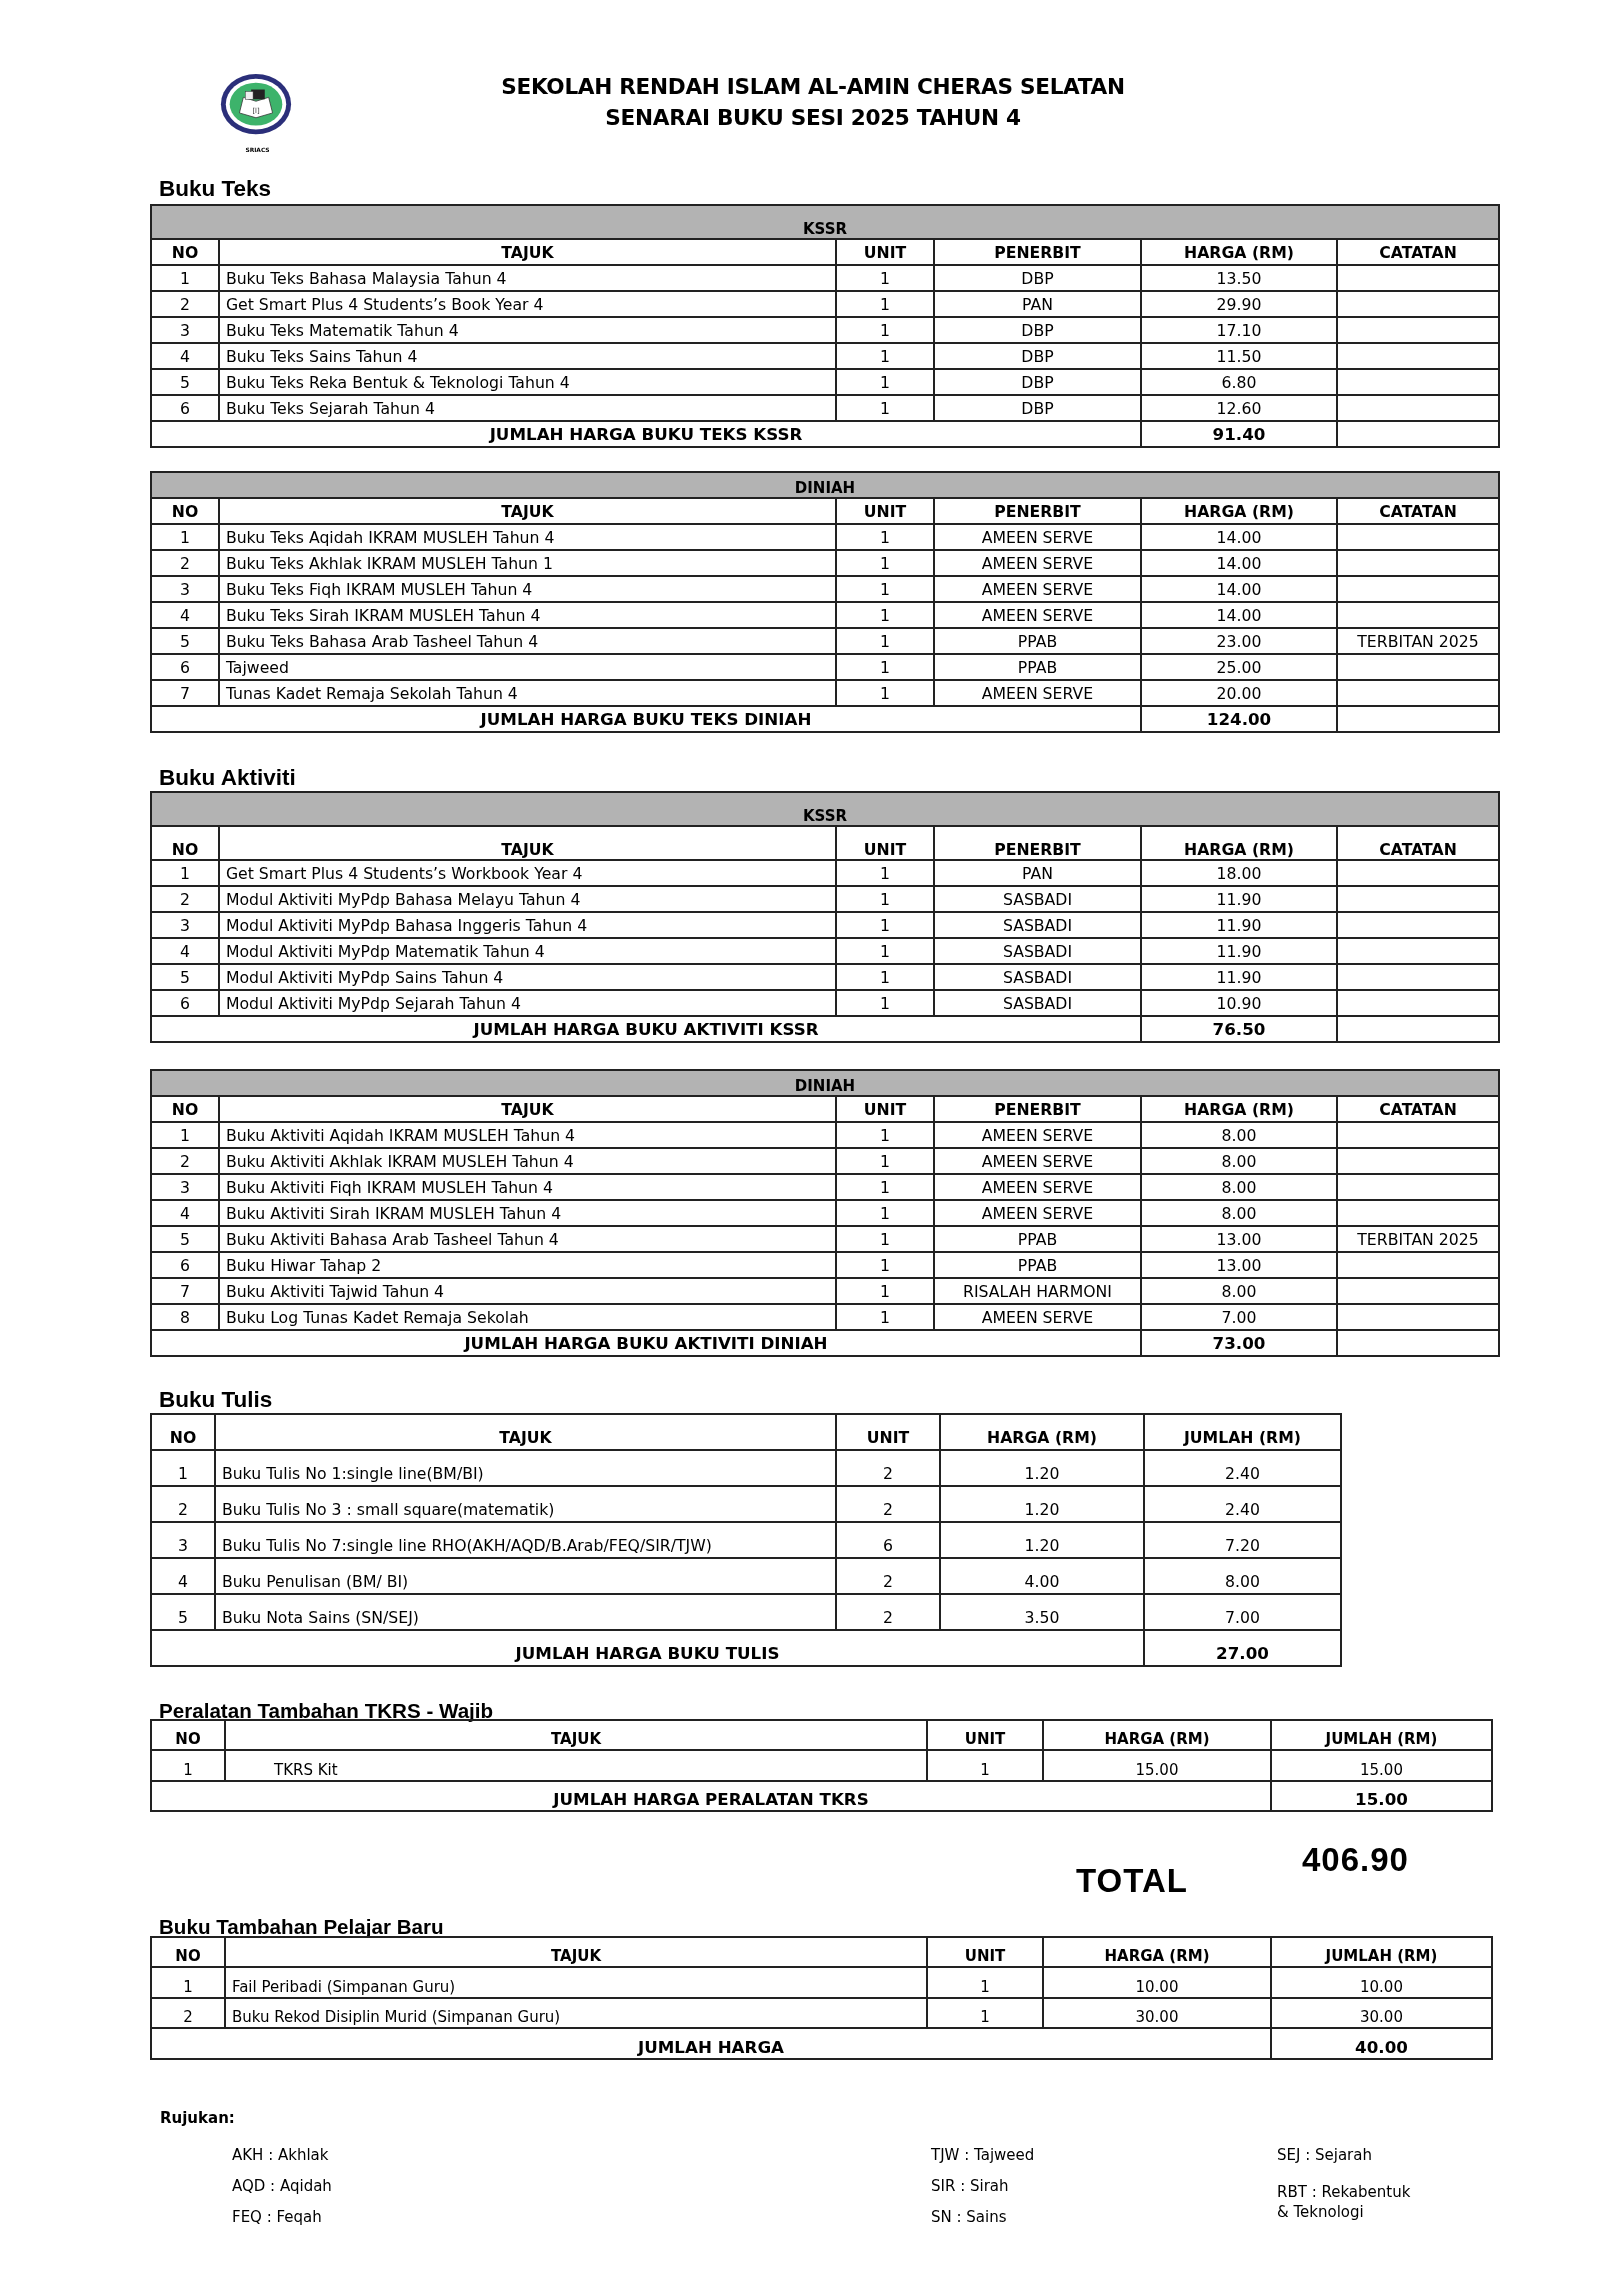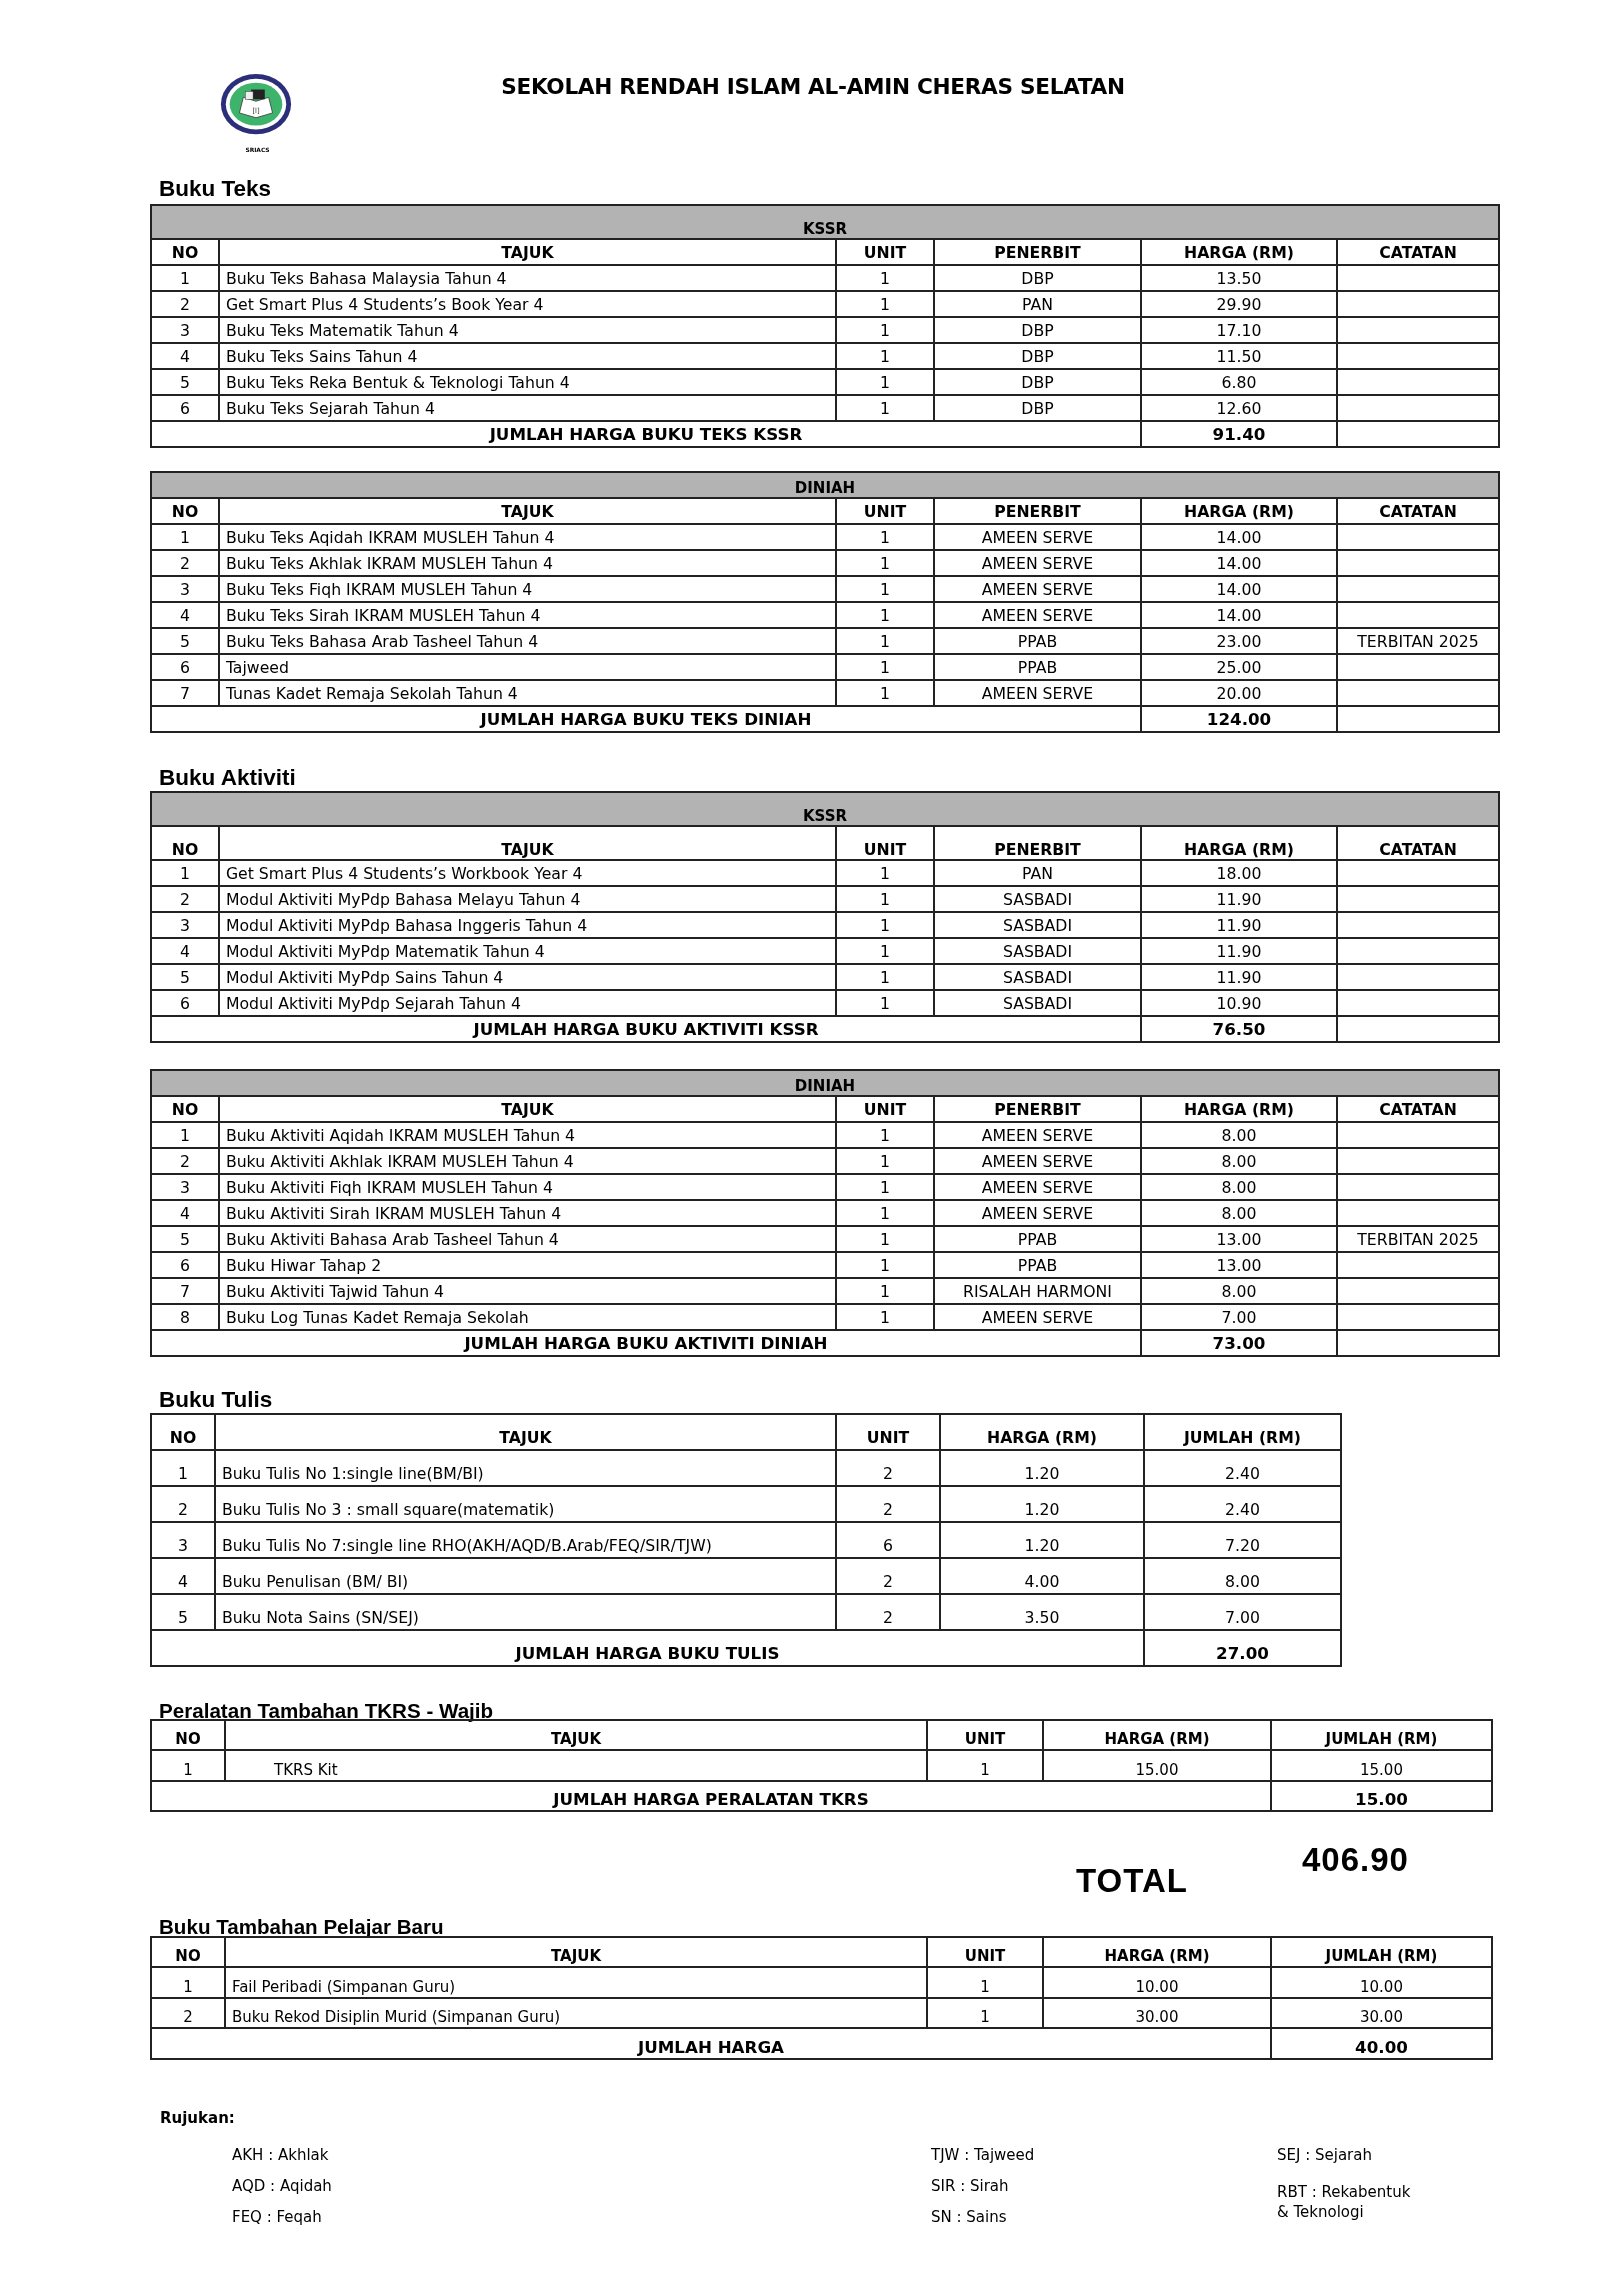--- a/index.html
+++ b/index.html
@@ -30,20 +30,21 @@
     <ellipse cx="39" cy="33" rx="27" ry="22" fill="#3db36b"></ellipse>
     <path d="M22 42 L39 47 L56 42 L52 26 L39 30 L26 26 Z" fill="#ffffff" stroke="#333" stroke-width="0.8"></path>
     <rect x="34" y="18" width="14" height="10" fill="#222"></rect>
     <rect x="28" y="20" width="8" height="8" fill="#eee" stroke="#333" stroke-width="0.5"></rect>
     <text x="39" y="42" font-size="7" text-anchor="middle" fill="#333" font-family="DejaVu Sans, sans-serif">[ا]</text>
   </svg>
 </div>
 <div class="abs" style="left:223px;top:147px;width:69px;text-align:center;font-family:'DejaVu Sans',sans-serif;font-size:5.9px;font-weight:bold;">SRIACS</div>
 <div class="abs school-title">
   <div>SEKOLAH RENDAH ISLAM AL-AMIN CHERAS SELATAN</div>
+  <div>SENARAI BUKU SESI 2025 TAHUN 4</div>
 </div>
 
 <div class="abs section-title" style="top:176px;">Buku Teks</div>
 
 <table class="grid" style="left:150px;top:204px;width:1347px;">
   <colgroup>
       <col style="width:68px">
       <col style="width:617px">
       <col style="width:98px">
       <col style="width:207px">
@@ -148,21 +149,21 @@
       <tr>
         <td>1</td>
         <td class="tajuk">Buku Teks Aqidah IKRAM MUSLEH Tahun 4</td>
         <td>1</td>
         <td>AMEEN SERVE</td>
         <td>14.00</td>
         <td></td>
       </tr>
       <tr>
         <td>2</td>
-        <td class="tajuk">Buku Teks Akhlak IKRAM MUSLEH Tahun 4</td>
+        <td class="tajuk">Buku Teks Akhlak IKRAM MUSLEH Tahun 1</td>
         <td>1</td>
         <td>AMEEN SERVE</td>
         <td>14.00</td>
         <td></td>
       </tr>
       <tr>
         <td>3</td>
         <td class="tajuk">Buku Teks Fiqh IKRAM MUSLEH Tahun 4</td>
         <td>1</td>
         <td>AMEEN SERVE</td>

